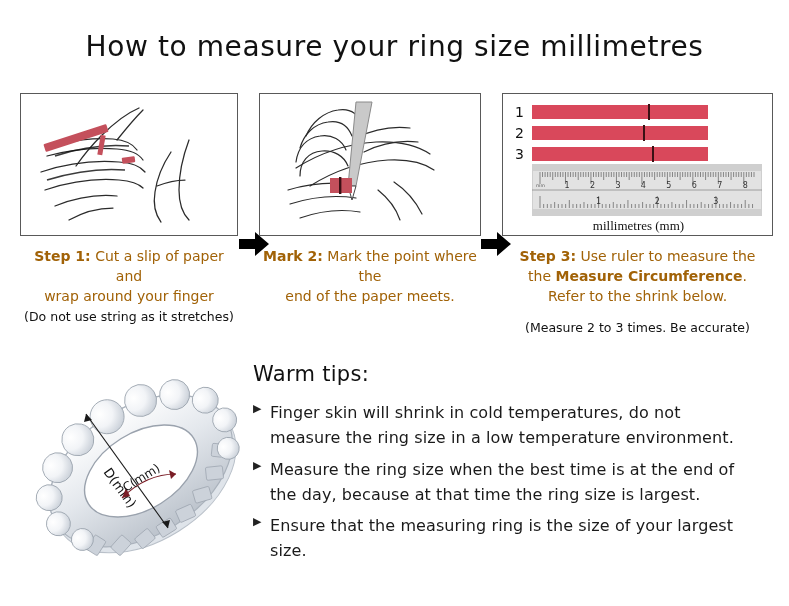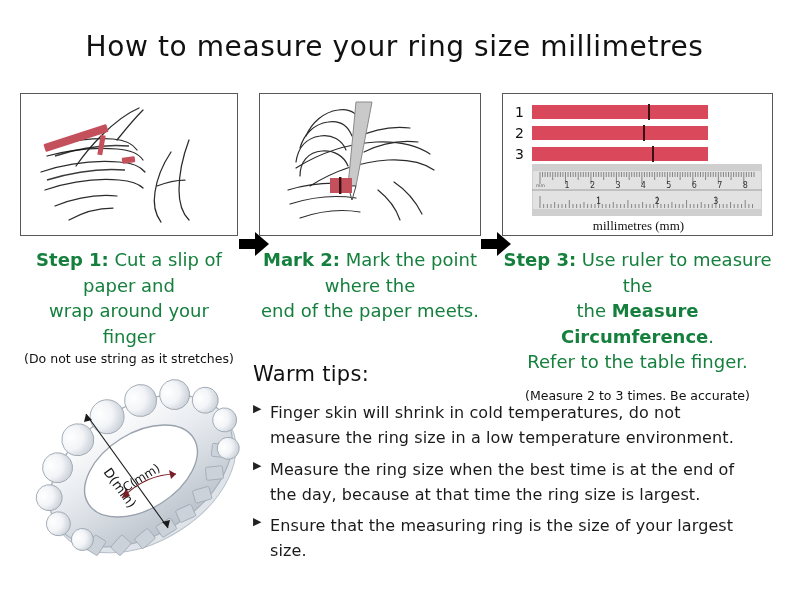--- a/index.html
+++ b/index.html
@@ -65,23 +65,23 @@
     height: 26px;
   }
   .flow-arrow.a1 { left: 239px; }
   .flow-arrow.a2 { left: 481px; }
   .flow-arrow svg { display: block; }
 
   
   .step-caption {
     margin-top: 11px;
     font-family: "DejaVu Sans", sans-serif;
-    font-size: 18px;
+    font-size: 14px;
     line-height: 1.42;
-    color: #15803d;
+    color: #a16207;
     text-align: center;
   }
   .step-caption .lead { font-weight: bold; }
   .step-caption .ln { display: block; }
   .c1 .step-caption, .c2 .step-caption { text-align: center; }
   .c3 .step-caption { text-align: center; }
 
   .step-note {
     margin-top: 2px;
     font-family: "DejaVu Sans", sans-serif;
@@ -482,21 +482,21 @@
           </g>
       </svg>
 
       <div class="ruler-label">millimetres (mm)</div>
     </div>
 
     <div class="step-caption">
       <span class="lead">Step 3:</span>
       <span>Use ruler to measure the</span>
       <span class="ln"><span>the </span><span class="emph">Measure Circumference</span><span>.</span></span>
-      <span class="ln">Refer to the table finger.</span>
+      <span class="ln">Refer to the shrink below.</span>
     </div>
     <div class="step-note">(Measure 2 to 3 times. Be accurate)</div>
   </div>
 </div>
 
 <svg id="ring-figure" viewBox="0 0 226 238">
   <defs>
     <radialGradient id="gemShine" cx="35%" cy="32%" r="70%">
       <stop offset="0%" stop-color="#ffffff"></stop>
       <stop offset="55%" stop-color="#f2f4f7"></stop>

